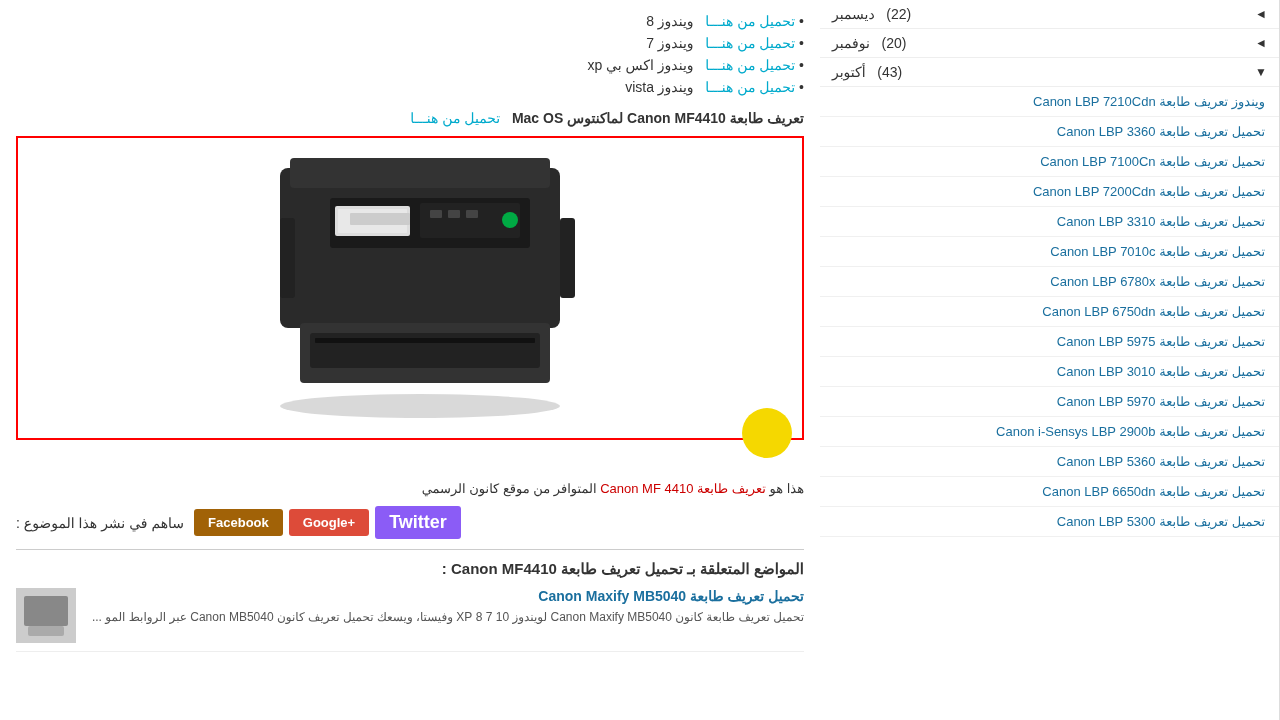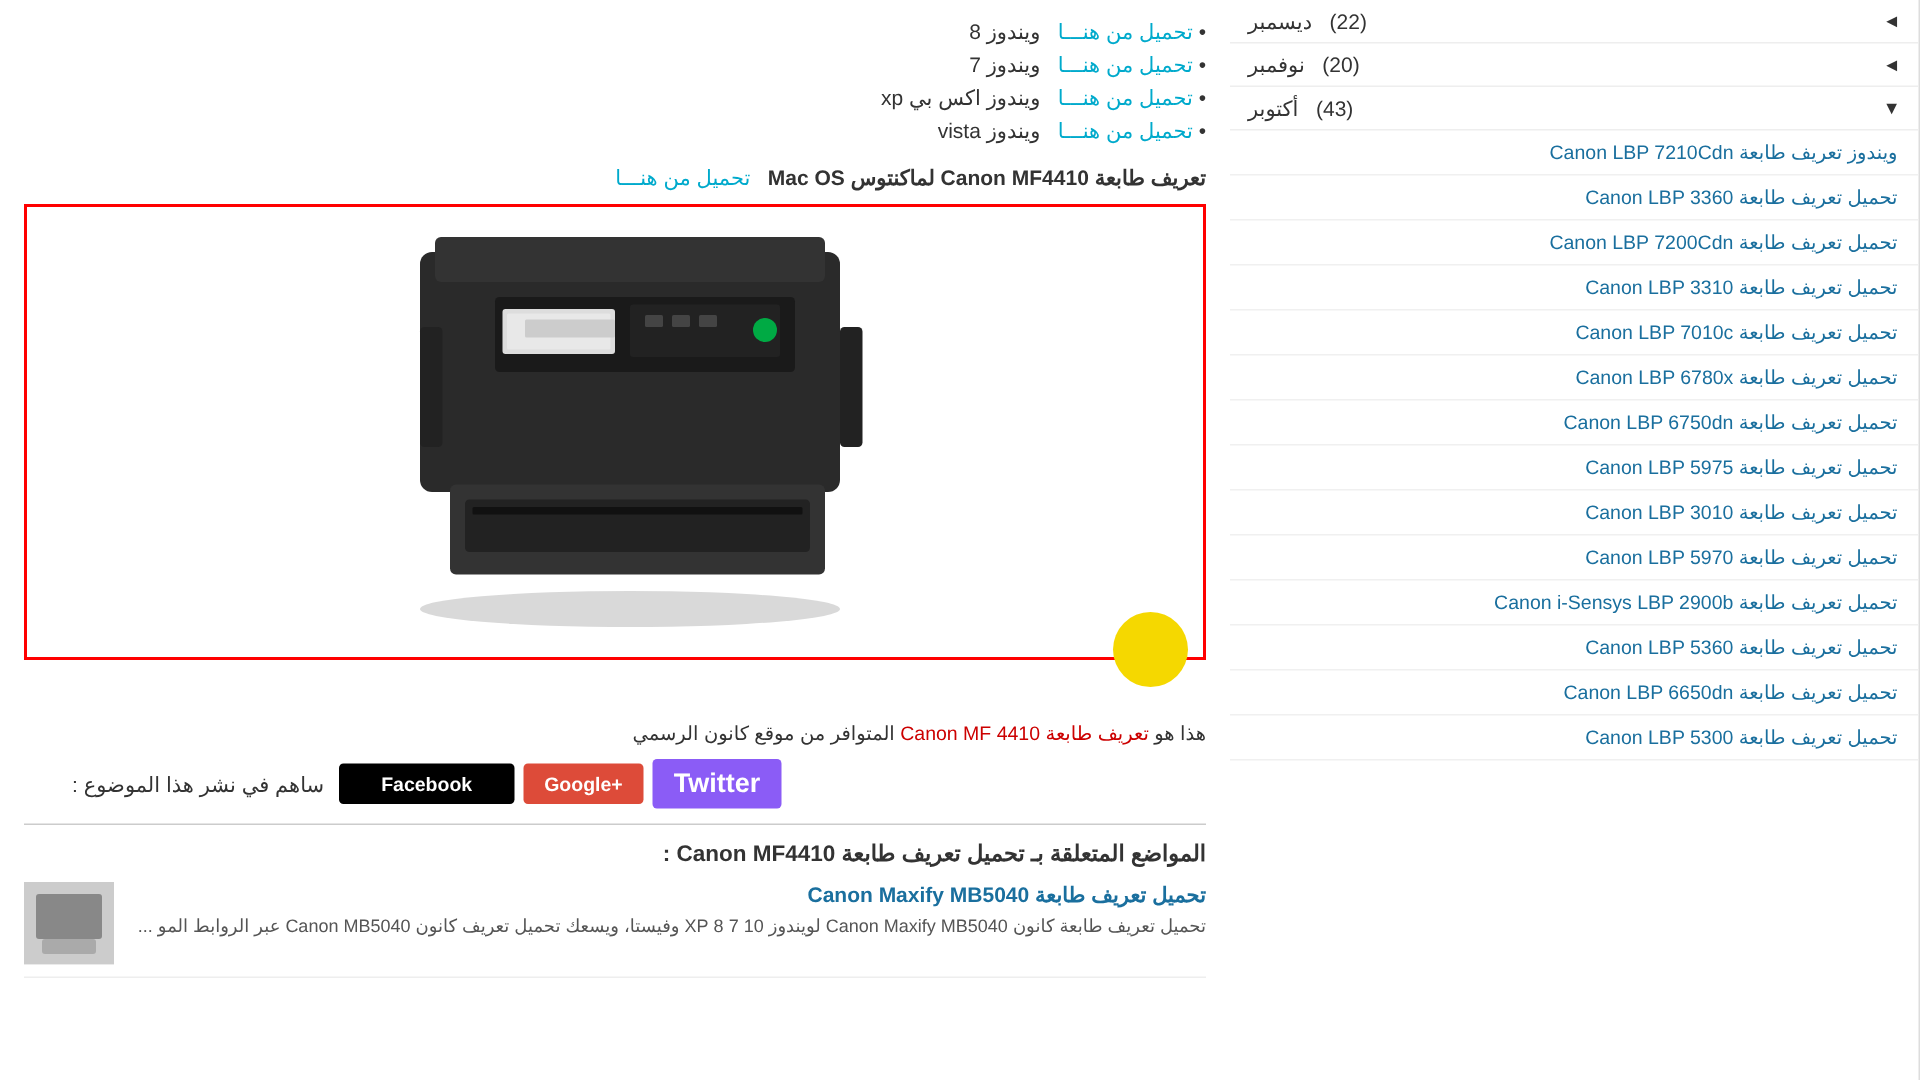--- a/index.html
+++ b/index.html
@@ -126,21 +126,20 @@
       align-items: center;
       justify-content: flex-end;
       gap: 6px;
       margin: 10px 0;
       direction: rtl;
     }
     .share-label {
       color: #333;
       font-size: 14px;
       margin-right: 4px;
-      margin-left: 32px;
     }
     .btn-twitter {
       background: #8b5cf6;
       color: #fff;
       border: none;
       padding: 6px 14px;
       border-radius: 3px;
       font-size: 18px;
       font-weight: bold;
       cursor: pointer;
@@ -149,24 +148,24 @@
       background: #dd4b39;
       color: #fff;
       border: none;
       padding: 6px 14px;
       border-radius: 3px;
       font-size: 13px;
       font-weight: bold;
       cursor: pointer;
     }
     .btn-facebook {
-      background: #000000;
+      background: #a16207;
       color: #fff;
       border: none;
-      padding: 6px 28px;
+      padding: 6px 14px;
       border-radius: 3px;
       font-size: 13px;
       font-weight: bold;
       cursor: pointer;
     }
     .related-section {
       border-top: 1px solid #ccc;
       padding-top: 10px;
       margin-top: 6px;
     }
@@ -244,20 +243,23 @@
         &nbsp;
         <span>أكتوبر</span>
       </span>
     </div>
 
     <div class="archive-item">
       <span>ويندوز تعريف طابعة Canon LBP 7210Cdn</span>
     </div>
     <div class="archive-item">
       <span>تحميل تعريف طابعة Canon LBP 3360</span>
+    </div>
+    <div class="archive-item">
+      <span>تحميل تعريف طابعة Canon LBP 7100Cn</span>
     </div>
     <div class="archive-item">
       <span>تحميل تعريف طابعة Canon LBP 7200Cdn</span>
     </div>
     <div class="archive-item">
       <span>تحميل تعريف طابعة Canon LBP 3310</span>
     </div>
     <div class="archive-item">
       <span>تحميل تعريف طابعة Canon LBP 7010c</span>
     </div>

